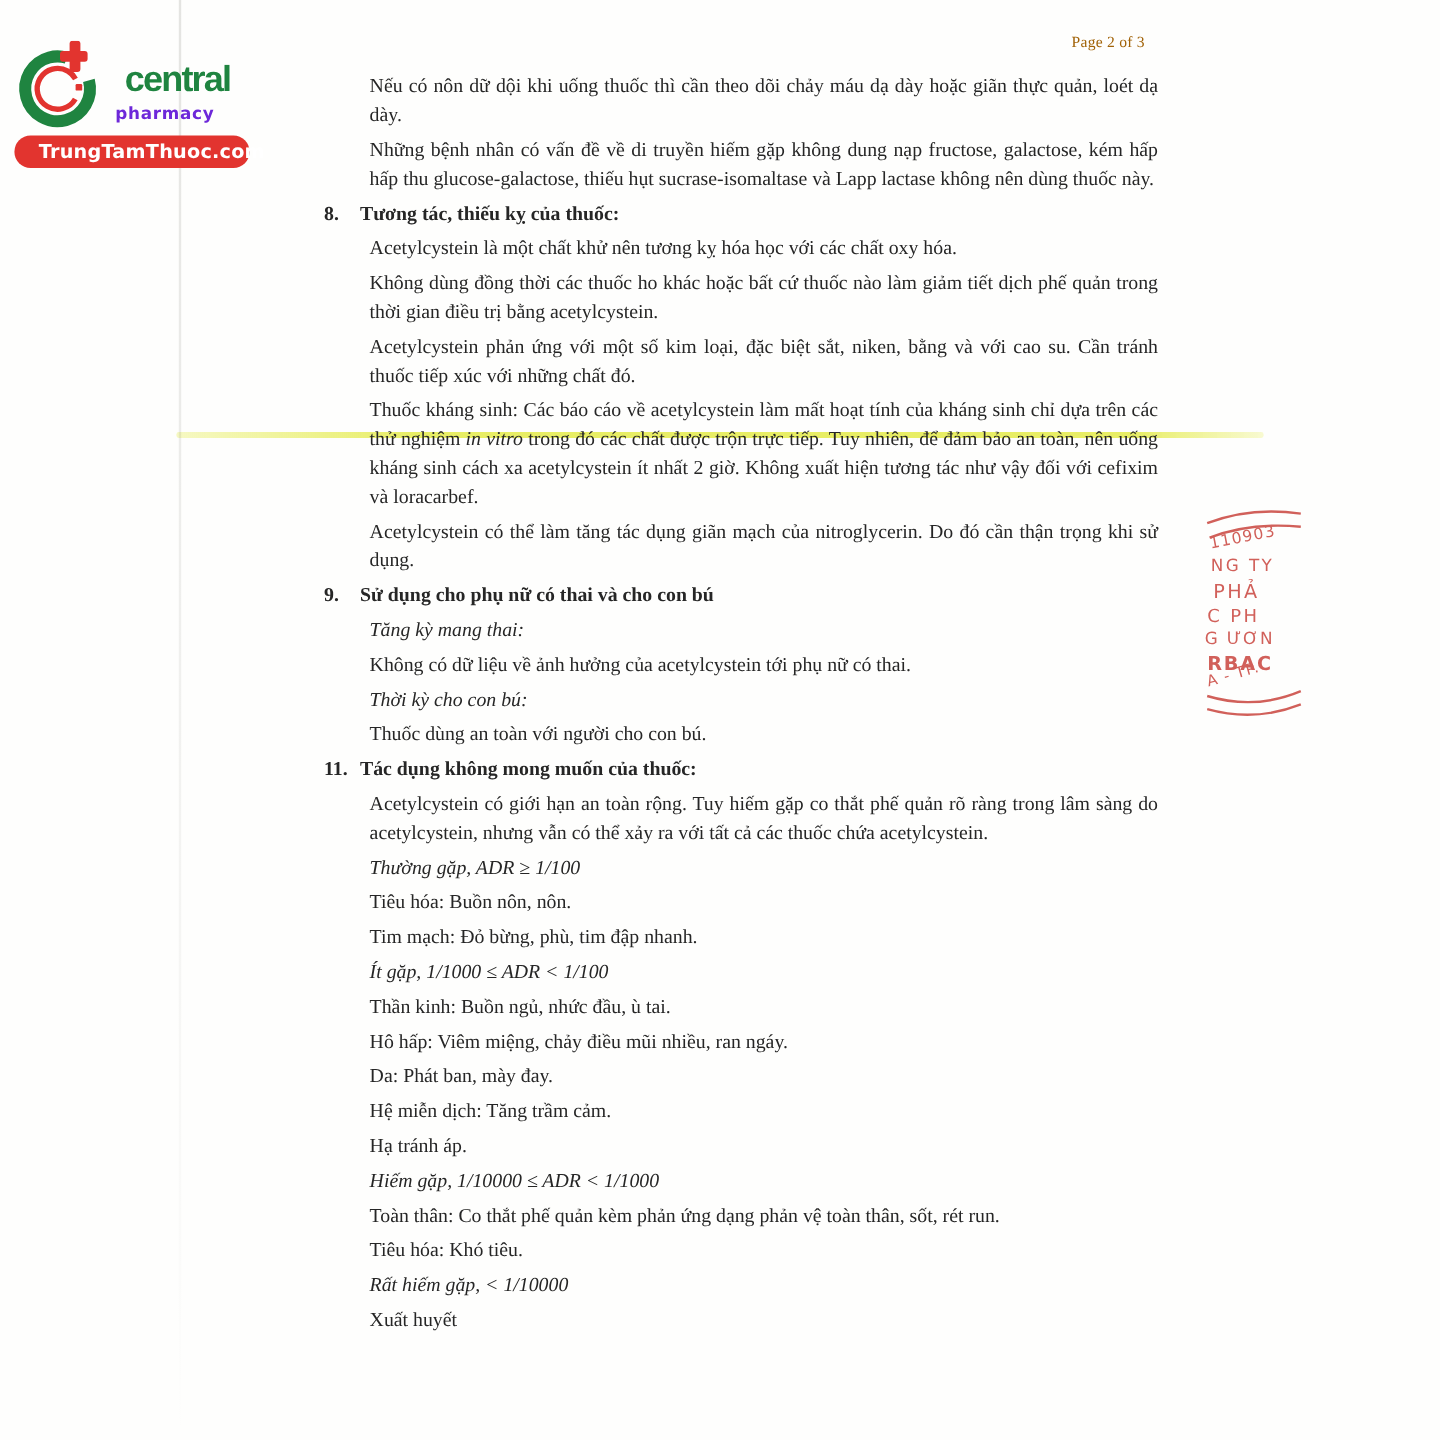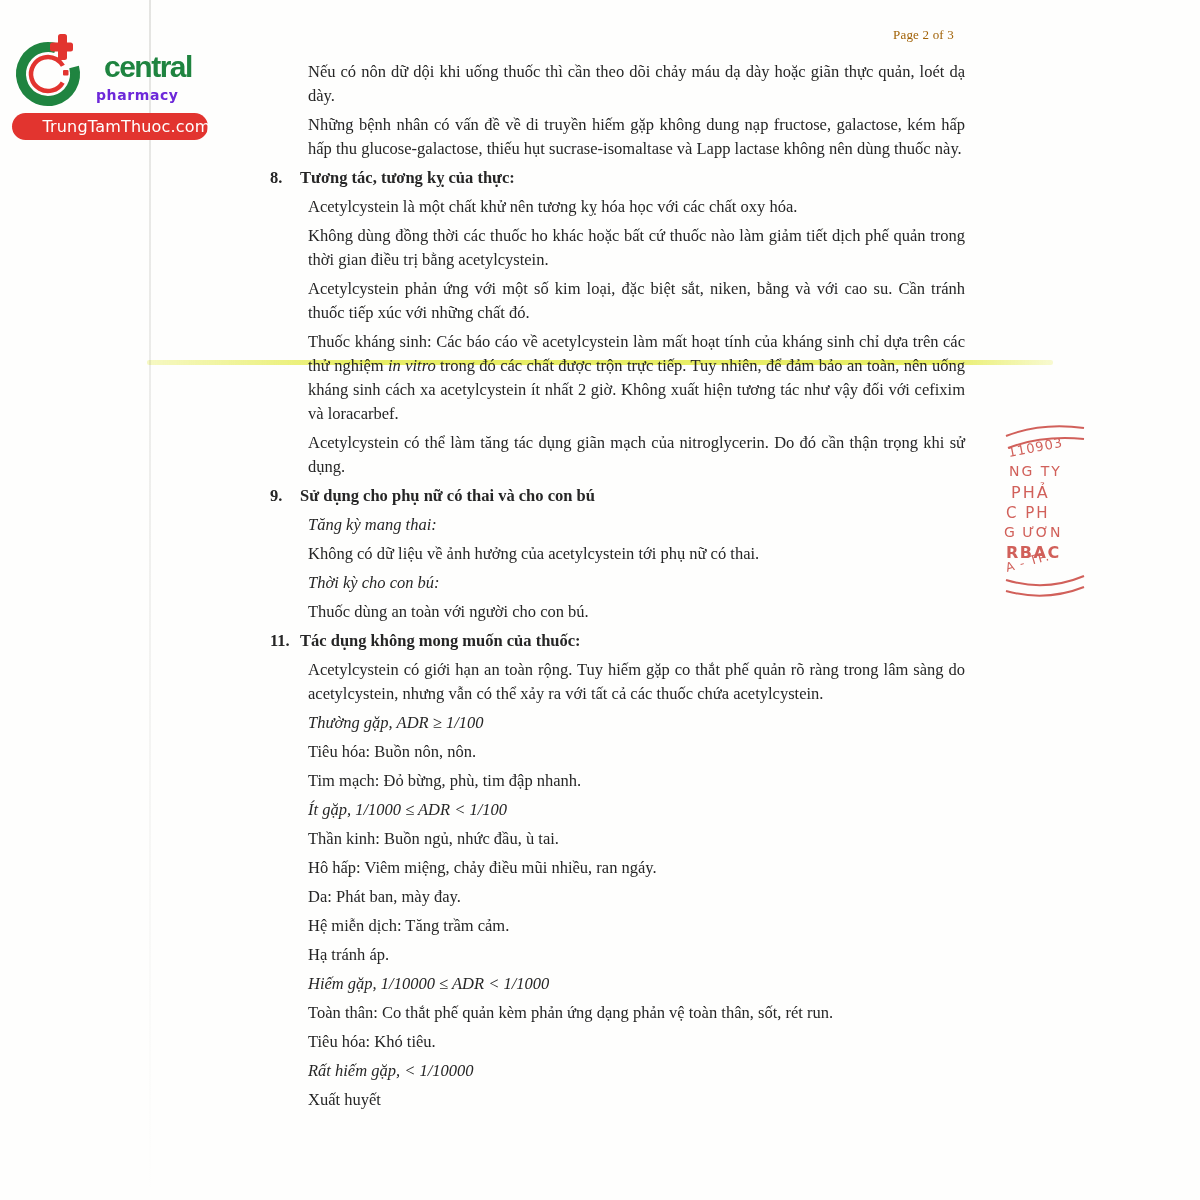--- a/index.html
+++ b/index.html
@@ -44,21 +44,21 @@
     position:absolute;left:86px;top:53px;
     font-family:"DejaVu Sans", sans-serif;font-weight:bold;
     font-size:14px;letter-spacing:.6px;color:#6d28d9;
   }
   .brand-pill{
     position:absolute;left:2px;top:79px;width:196px;height:27px;
     background:#e2342f;border-radius:14px;
     display:flex;align-items:center;justify-content:center;
   }
   .brand-pill span{
-    font-family:"DejaVu Sans", sans-serif;font-weight:normal;
+    font-family:"DejaVu Sans", sans-serif;font-weight:bold;
     font-size:16px;letter-spacing:.2px;color:#ffffff;margin-left:33px;
   }
   
   .content{position:absolute;left:270px;top:60px;width:695px;}
   .para{
     margin:0 0 5px 38px;font-size:16.5px;line-height:24px;
     text-align:justify;
   }
   .para.em-line{font-style:italic;text-align:left;}
   .sec-head{
@@ -98,21 +98,21 @@
 </div>
 
 <div class="content">
 
   <p class="para">Nếu có nôn dữ dội khi uống thuốc thì cần theo dõi chảy máu dạ dày hoặc giãn thực quản, loét dạ dày.</p>
   <p class="para">Những bệnh nhân có vấn đề về di truyền hiếm gặp không dung nạp fructose, galactose, kém hấp hấp thu glucose-galactose, thiếu hụt sucrase-isomaltase và Lapp lactase không nên dùng thuốc này.</p>
 
   <div>
     <div class="sec-head">
       <span class="sec-num">8.</span>
-      <span>Tương tác, tương kỵ của thực:</span>
+      <span>Tương tác, thiếu kỵ của thuốc:</span>
     </div>
     <p class="para">Acetylcystein là một chất khử nên tương kỵ hóa học với các chất oxy hóa.</p>
     <p class="para">Không dùng đồng thời các thuốc ho khác hoặc bất cứ thuốc nào làm giảm tiết dịch phế quản trong thời gian điều trị bằng acetylcystein.</p>
     <p class="para">Acetylcystein phản ứng với một số kim loại, đặc biệt sắt, niken, bằng và với cao su. Cần tránh thuốc tiếp xúc với những chất đó.</p>
     <p class="para"><span>Thuốc kháng sinh: Các báo cáo về acetylcystein làm mất hoạt tính của kháng sinh chỉ dựa trên các thử nghiệm </span><i>in vitro</i><span> trong đó các chất được trộn trực tiếp. Tuy nhiên, để đảm bảo an toàn, nên uống kháng sinh cách xa acetylcystein ít nhất 2 giờ. Không xuất hiện tương tác như vậy đối với cefixim và loracarbef.</span></p>
     <p class="para">Acetylcystein có thể làm tăng tác dụng giãn mạch của nitroglycerin. Do đó cần thận trọng khi sử dụng.</p>
   </div>
 
   <div>
     <div class="sec-head">

